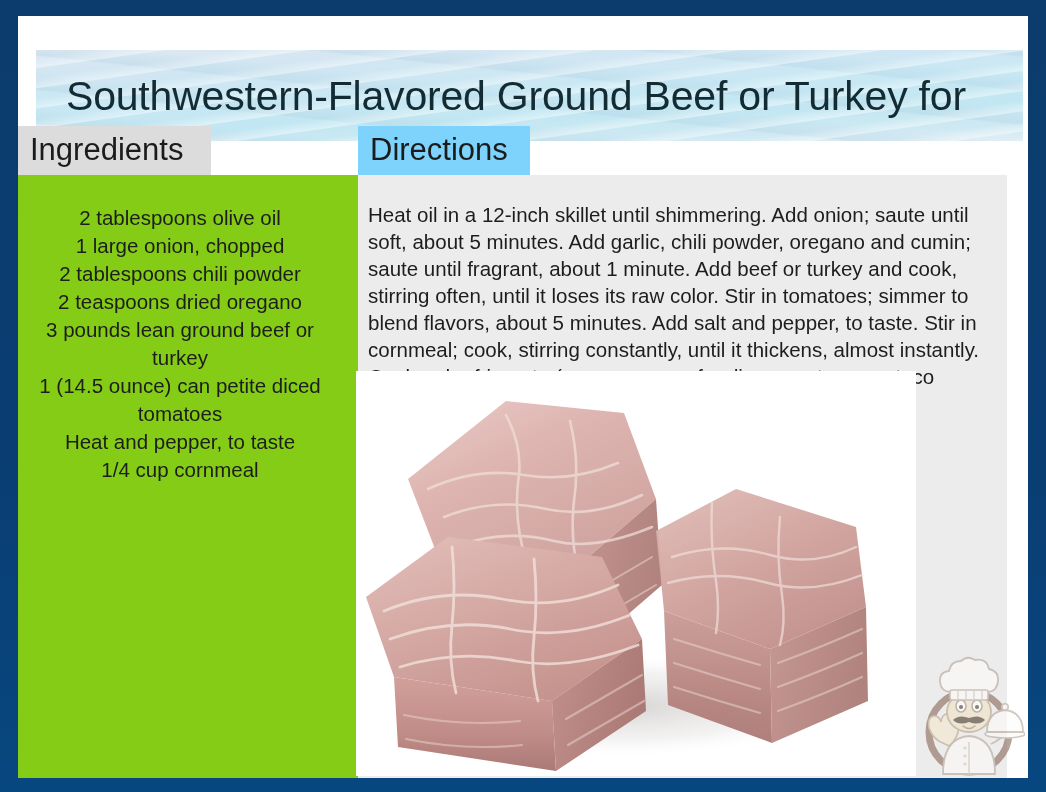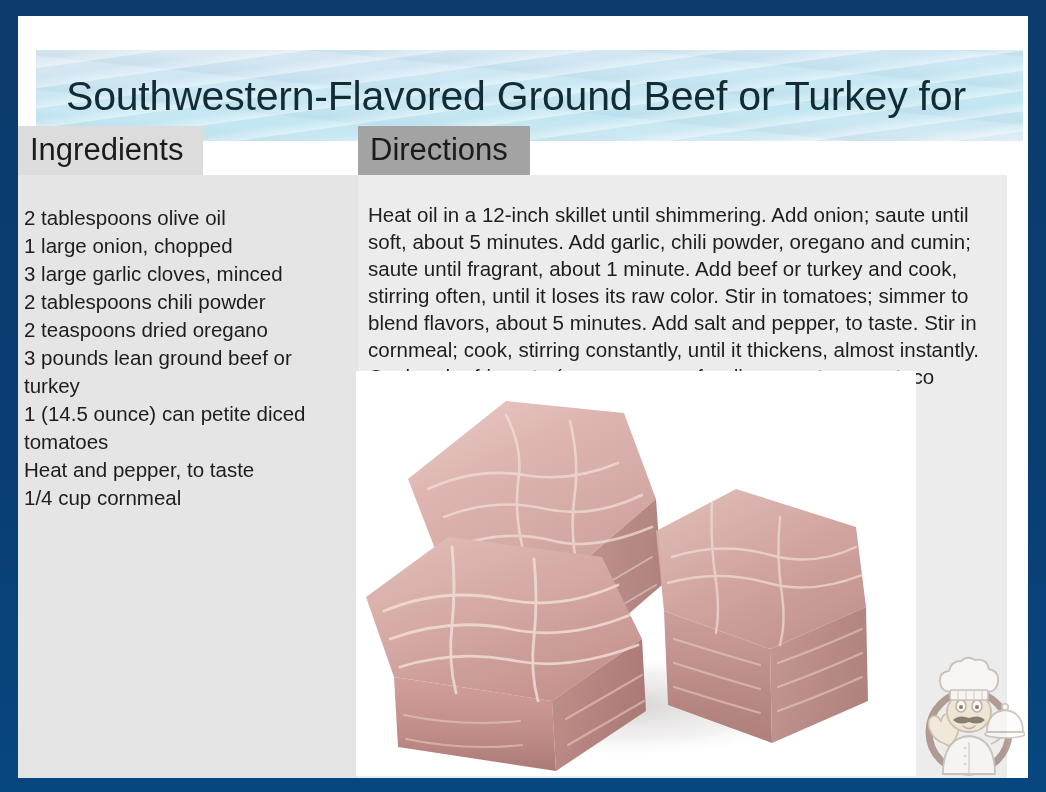--- a/index.html
+++ b/index.html
@@ -76,37 +76,39 @@
   }
 
   
   .ingredients-tab {
     position: absolute;
     left: 0px;
     top: 110px;
     width: 185px;
     height: 49px;
     background: #dcdcdc;
+    padding-left: 8px;
   }
   .ingredients-tab-label {
     position: absolute;
     left: 12px;
     top: 6px;
     font-size: 31px;
     color: #1b1b1b;
     white-space: nowrap;
   }
 
   .ingredients-panel {
     position: absolute;
     left: 0px;
     top: 159px;
     width: 360px;
     height: 603px;
-    background: #e5e5e5;
+    background: #84cc16;
+    text-align: center;
   }
   .ingredients-list {
     position: absolute;
     left: 6px;
     top: 29px;
     width: 312px;
     font-size: 20.5px;
     line-height: 28px;
     color: #1d1d1d;
   }
@@ -114,21 +116,21 @@
     white-space: normal;
   }
 
   
   .directions-tab {
     position: absolute;
     left: 340px;
     top: 110px;
     width: 172px;
     height: 49px;
-    background: #a3a3a3;
+    background: #7dd3fc;
   }
   .directions-tab-label {
     position: absolute;
     left: 12px;
     top: 6px;
     font-size: 31px;
     color: #1b1b1b;
     white-space: nowrap;
   }
 
@@ -188,21 +190,20 @@
     </div>
 
     <div class="ingredients-tab">
       <div class="ingredients-tab-label">Ingredients</div>
     </div>
 
     <div class="ingredients-panel">
       <div class="ingredients-list">
         <div class="ingredient-line">2 tablespoons olive oil</div>
         <div class="ingredient-line">1 large onion, chopped</div>
-        <div class="ingredient-line">3 large garlic cloves, minced</div>
         <div class="ingredient-line">2 tablespoons chili powder</div>
         <div class="ingredient-line">2 teaspoons dried oregano</div>
         <div class="ingredient-line">3 pounds lean ground beef or turkey</div>
         <div class="ingredient-line">1 (14.5 ounce) can petite diced tomatoes</div>
         <div class="ingredient-line">Heat and pepper, to taste</div>
         <div class="ingredient-line">1/4 cup cornmeal</div>
       </div>
     </div>
 
     <div class="directions-tab">

